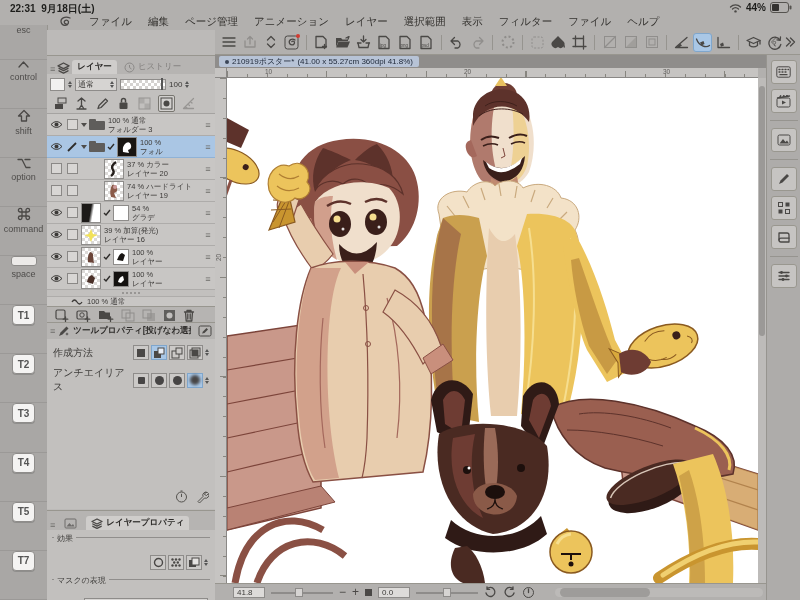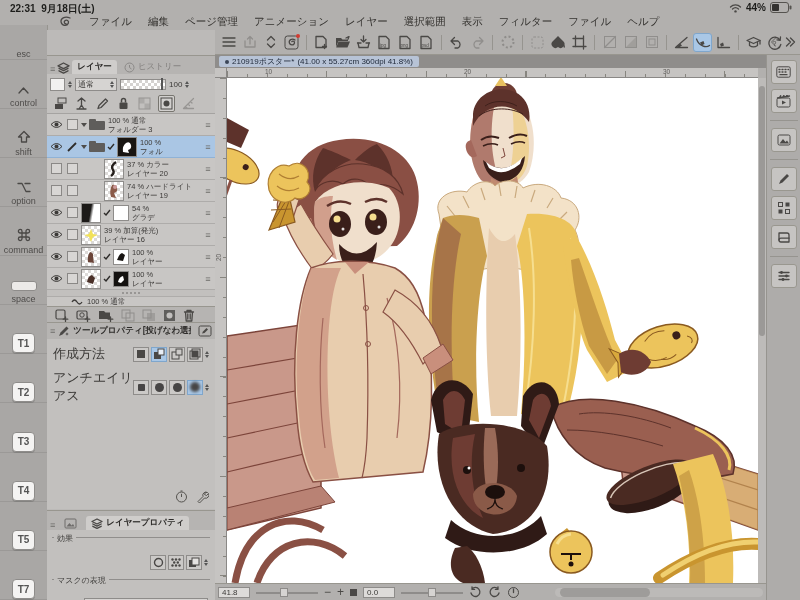--- a/index.html
+++ b/index.html
@@ -9,21 +9,21 @@
   .abs{position:absolute}
   svg{display:block}
   
   #statusbar{left:0;top:0;width:800px;height:16px}
   #sb-time{left:10px;top:2px;font-size:10px;font-weight:bold;color:#1d1d1b}
   #sb-right{right:8px;top:2px;display:flex;align-items:center;gap:4px;font-size:10px;font-weight:bold;color:#1d1d1b}
   #menubar{left:58px;top:14px;height:16px;display:flex;align-items:center;gap:16px;font-size:10.5px;color:#34322f}
   .menu-item{white-space:nowrap}
   
   #edgekeys{left:0;top:25px;width:47px;height:575px;background:#a9a7a5;border-right:1px solid #96948f;display:flex;flex-direction:column}
-  .kcell{border-bottom:1px solid #9b9997;display:flex;flex-direction:column;align-items:center;justify-content:flex-end;gap:3px;color:#4e4c4a;font-size:9px}
+  .kcell{border-bottom:1px solid #9b9997;display:flex;flex-direction:column;align-items:center;justify-content:flex-start;gap:3px;color:#4e4c4a;font-size:9px}
   .kcell.esc{flex:0 0 34px}
   .kcell.mod{flex:0 0 48px}
   .kcell.tk{flex:1 1 auto}
   .tkey{width:21px;height:18px;background:#f4f3f2;border:1px solid #8e8c8a;border-radius:4px;
         font-size:10px;font-weight:bold;color:#555;display:flex;align-items:center;justify-content:center;box-shadow:0 1px 0 rgba(0,0,0,.15)}
   .spacebar{width:24px;height:8px;background:#eceae8;border:1px solid #8e8c8a;border-radius:3px}
   
   #toolbar{left:215px;top:30px;width:551px;height:25px;border-bottom:1px solid #98968f;display:flex;align-items:center;gap:2px;padding-left:4px;box-sizing:border-box}
   .tbtn{width:19px;height:19px;border-radius:3px;display:flex;align-items:center;justify-content:center;flex:0 0 auto}
   .tbtn.off{opacity:.32}
@@ -45,21 +45,21 @@
      background-size:3px 100%,6px 100%;background-position:right top;background-repeat:no-repeat}
   #ruler-left .rlab{transform:rotate(-90deg);left:0;top:176px}
   #canvas{left:227px;top:78px;width:531px;height:505px;background:#fff;overflow:hidden}
   #vscroll{left:758px;top:78px;width:8px;height:505px;background:#bdbbb9}
   #vthumb{left:1px;top:8px;width:6px;height:250px;background:#9b9997;border-radius:3px}
   
   #sidebar{left:766px;top:55px;width:34px;height:545px;background:#aeacaa;border-left:1px solid #96948f;box-sizing:border-box;display:flex;flex-direction:column;align-items:center;padding-top:5px;gap:5px}
   .sbtn{width:24px;height:22px;background:#c6c4c2;border:1px solid #99978f;border-radius:3px;display:flex;align-items:center;justify-content:center}
   .ssep{width:28px;height:1px;background:#96948f;margin:2px 0}
   
-  #bottombar{left:215px;top:583px;width:551px;height:17px;border-top:1px solid #98968f;box-sizing:border-box;display:flex;align-items:center;gap:6px;padding-left:3px;font-size:9px;color:#3c3a38}
+  #bottombar{left:215px;top:583px;width:551px;height:17px;border-top:1px solid #98968f;box-sizing:border-box;display:flex;align-items:center;gap:6px;padding-left:18px;font-size:9px;color:#3c3a38}
   .numbox{width:32px;height:11px;background:#dddbd9;border:1px solid #8e8c8a;font-size:8px;display:flex;align-items:center;padding-left:3px;box-sizing:border-box}
   .slider{width:62px;height:9px;position:relative}
   .slider .track{position:absolute;left:0;right:0;top:4px;height:2px;background:#8e8c8a}
   .slider .thumb{position:absolute;top:0;width:8px;height:9px;background:#d6d4d2;border:1px solid #8e8c8a;box-sizing:border-box}
   #hscroll{position:absolute;left:340px;top:4px;width:208px;height:9px;background:#bcbab8;border-radius:5px}
   #hthumb{position:absolute;left:5px;top:0;width:90px;height:9px;background:#9e9c9a;border-radius:5px}
   
   #panelcol{left:47px;top:30px;width:168px;height:570px;background:#bcbab8}
   .ph-grip{color:#6e6c6a;font-size:9px;line-height:9px}
   
@@ -98,21 +98,21 @@
   .fold:after{content:"";position:absolute;left:0;top:2px;width:16px;height:9px;background:#5f5d5b;border-radius:1px}
   .chev{width:0;height:0;border-left:3.5px solid transparent;border-right:3.5px solid transparent;border-top:4.5px solid #4e4c4a;flex:0 0 auto}
   #lp-dots{height:6px;display:flex;align-items:center;justify-content:center;gap:2px;background:#c2c0be}
   #lp-dots b{width:2px;height:2px;border-radius:50%;background:#8a8886}
   #lp-partial{height:9px;overflow:hidden;background:#c8c6c4;border-top:1px solid #aeacaa;display:flex;align-items:flex-start;gap:4px;padding:0 2px 0 24px;font-size:7.5px;color:#3c3a38}
   #lp-tools{height:16px;display:flex;align-items:center;gap:7px;padding:0 8px;background:#b6b4b2;border-top:1px solid #98968f}
   
   #toolprop{left:0;top:292px;width:168px;height:186px;background:#c2c0be;border-top:1px solid #98968f}
   #tp-head{height:16px;display:flex;align-items:center;gap:3px;padding:0 3px;background:#b6b4b2;font-size:8.5px;font-weight:bold;color:#2e2c2a}
   #tp-title{flex:1 1 auto;overflow:hidden;white-space:nowrap;max-width:118px}
-  .tprow{display:flex;align-items:center;justify-content:space-between;padding:6px 6px 0 6px;font-size:13px;color:#3c3a38}
+  .tprow{display:flex;align-items:center;justify-content:space-between;padding:6px 6px 0 6px;font-size:10px;color:#3c3a38}
   .tpbtns{display:flex;align-items:center;gap:2px}
   .tpb{width:16px;height:15px;border:1px solid #8e8c8a;background:#cbc9c7;display:flex;align-items:center;justify-content:center;box-sizing:border-box}
   .tpb.on{background:#a9c7e6;border-color:#7fa6cc}
   .aadot{border-radius:50%;background:#474545;display:block}
   #tp-foot{position:absolute;right:6px;bottom:6px;display:flex;gap:8px}
   
   #layerprop{left:0;top:480px;width:168px;height:90px;background:#c2c0be;border-top:1px solid #98968f}
   #lpr-head{height:18px;display:flex;align-items:flex-end;gap:4px;padding:1px 3px 0 3px;background:#b6b4b2}
   .group{position:relative;margin:7px 5px 0 5px;border-top:1px solid #908e8c;padding-top:15px}
   .group .glabel{position:absolute;left:2px;top:-5px;background:#c2c0be;padding:0 3px;font-size:8px;color:#3c3a38}

